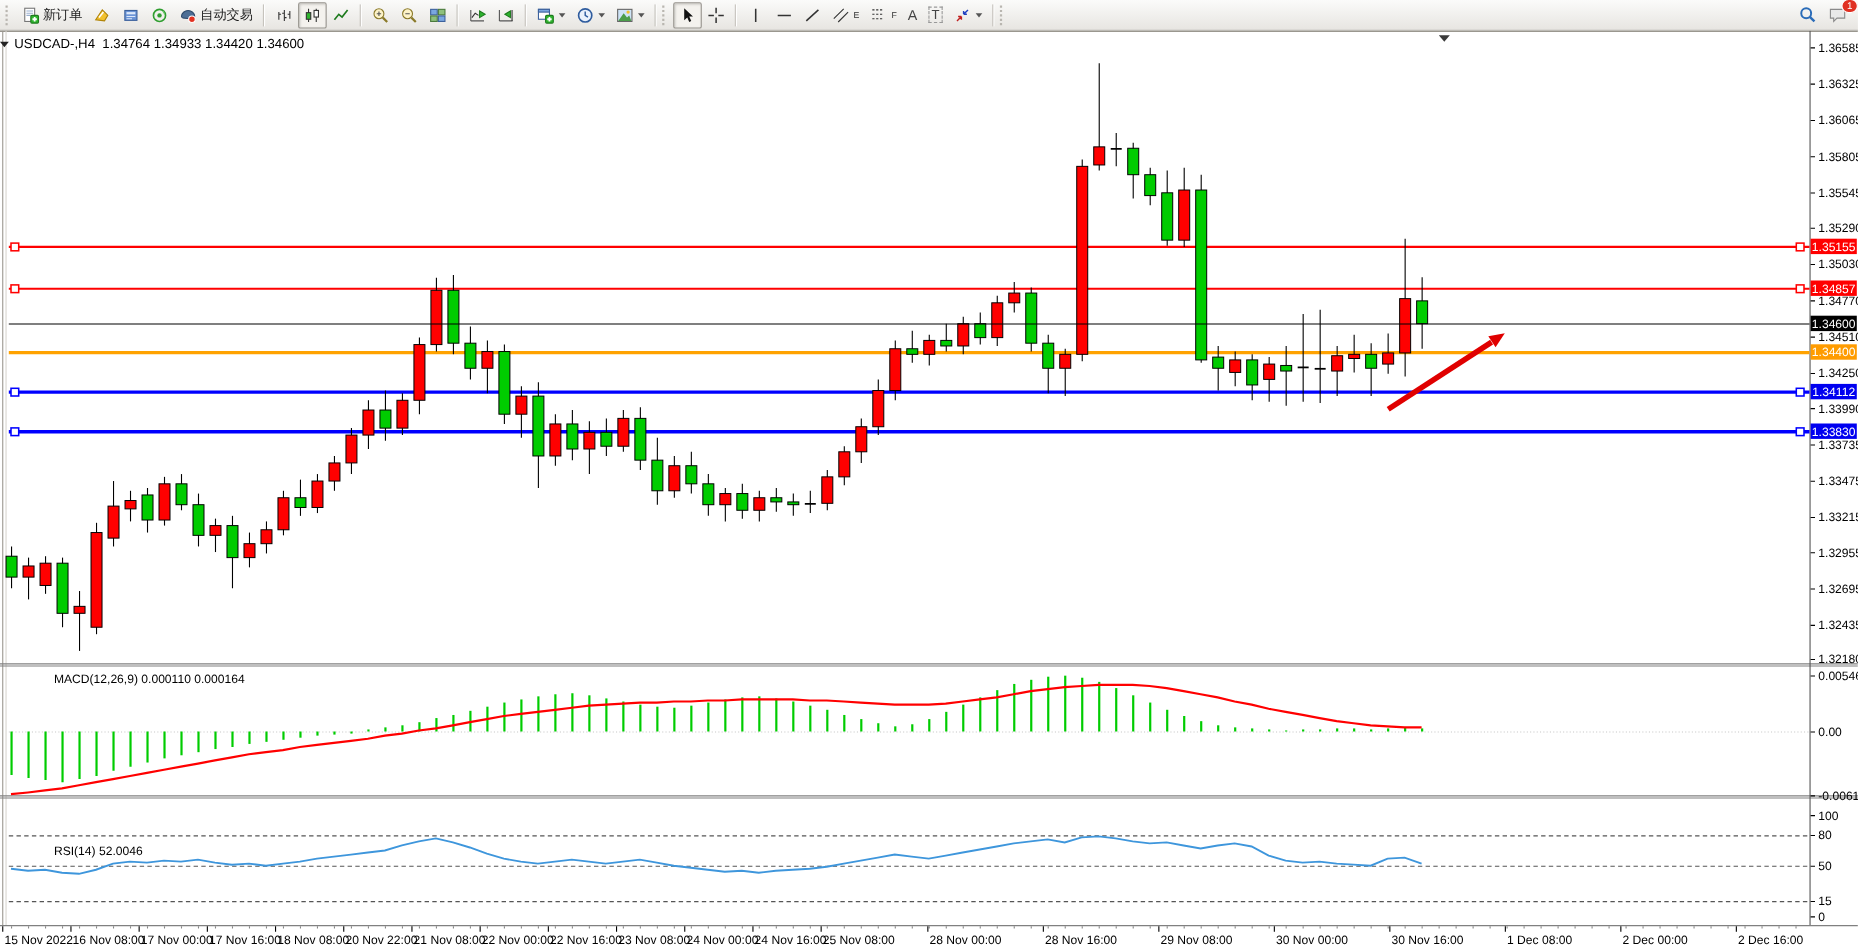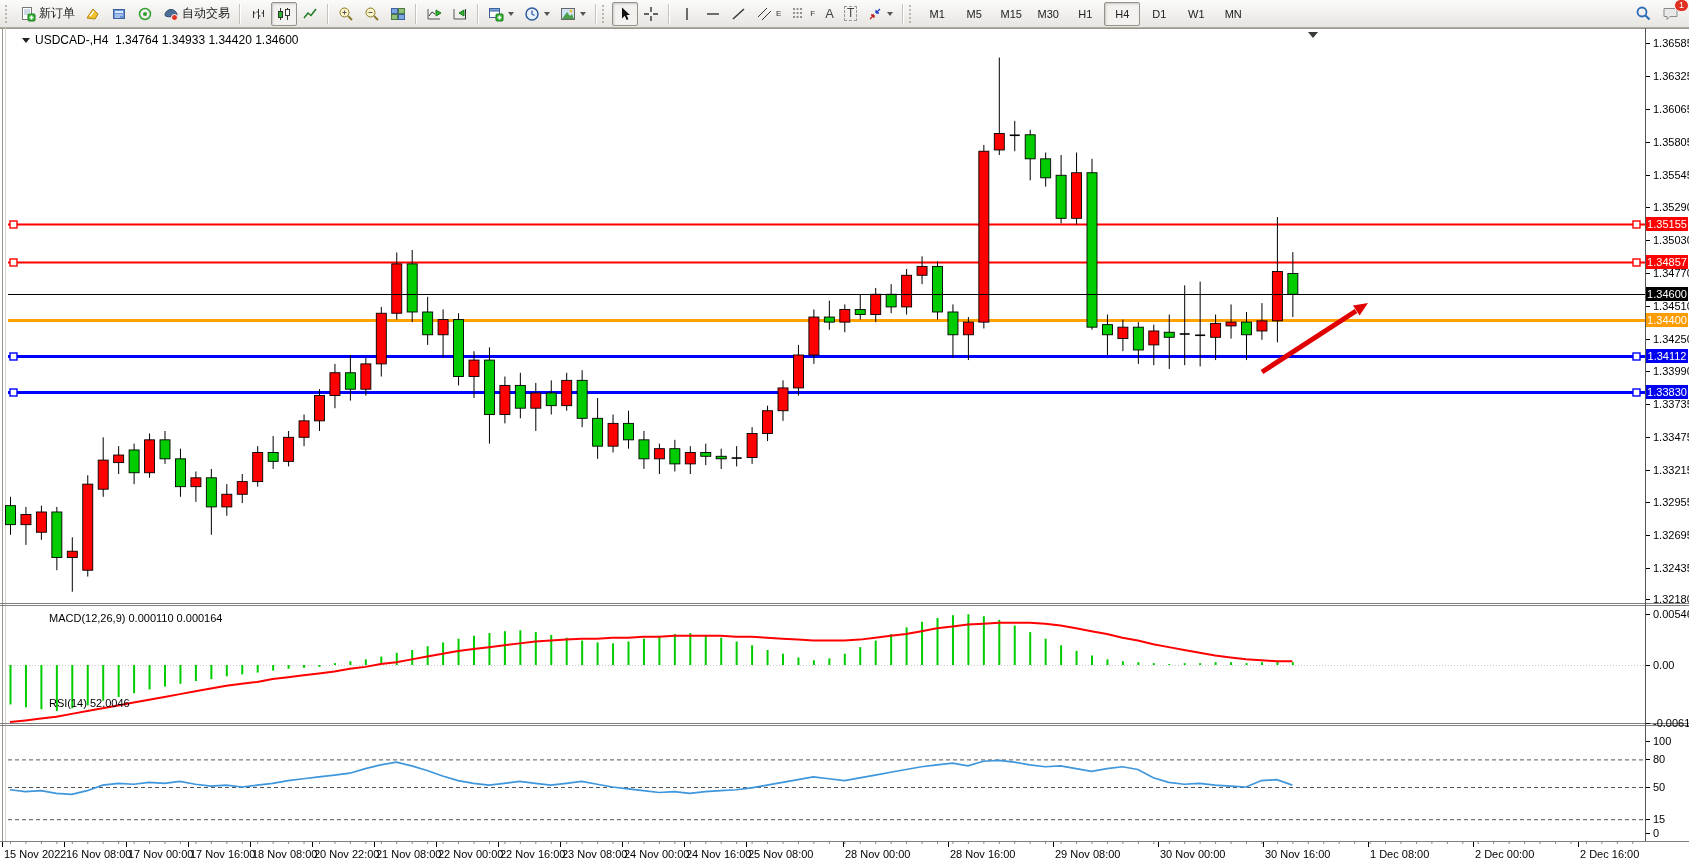--- a/index.html
+++ b/index.html
@@ -260,31 +260,20 @@
           <path d="M3 13 L7 9 M7 9 l-3 0 m3 0 l0 3" stroke="#c02020" stroke-width="1.3" fill="none"></path>
           <path d="M13 3 L9 7 M9 7 l3 0 m-3 0 l0 -3" stroke="#2040c0" stroke-width="1.3" fill="none"></path>
         </svg>
     </span>
     <span class="caret"></span>
   </div>
 
   <div class="sep"></div>
   <div class="grip"></div>
 
-  <div id="tf-group" style="display:flex;align-items:center;gap:1px">
-      <div class="tbtn tf">M1</div>
-      <div class="tbtn tf">M5</div>
-      <div class="tbtn tf">M15</div>
-      <div class="tbtn tf">M30</div>
-      <div class="tbtn tf">H1</div>
-      <div class="tbtn tf pressed">H4</div>
-      <div class="tbtn tf">D1</div>
-      <div class="tbtn tf">W1</div>
-      <div class="tbtn tf">MN</div>
-    </div>
 
   <div class="right-tools">
     <div class="tbtn">
       <span>
         <svg width="17" height="17">
             <circle cx="7" cy="7" r="4.5" fill="none" stroke="#2b6cb8" stroke-width="1.8"></circle>
             <path d="M10.5 10.5l4 4" stroke="#2b6cb8" stroke-width="2.2"></path>
           </svg>
       </span>
     </div>
@@ -806,19 +795,19 @@
         <text x="1475" y="830" fill="#000">2 Dec 00:00</text>
         <line x1="1578.5" y1="814" x2="1578.5" y2="819" stroke="#000"></line>
         <text x="1580" y="830" fill="#000">2 Dec 16:00</text>
       </g>
       <g>
         <line x1="1262" y1="344" x2="1356" y2="283" stroke="#e00000" stroke-width="5"></line>
         <polygon points="1368,275 1359.6,287.6 1353,277.6" fill="#e00000"></polygon>
       </g>
     </svg>
 
-  <div class="ovl" style="left:22px;top:5px;">
+  <div class="ovl" style="left:0;top:5px;">
     <span class="title-caret"></span><span>USDCAD-,H4</span>&nbsp;&nbsp;<span>1.34764 1.34933 1.34420 1.34600</span>
   </div>
 
   <div class="ind-label" style="left:9px;top:584px;">MACD(12,26,9) 0.000110 0.000164</div>
-  <div class="ind-label" style="left:9px;top:669px;">RSI(14) 52.0046</div>
+  <div class="ind-label" style="left:9px;top:740px;">RSI(14) 52.0046</div>
 </div>
 
 </body></html>

